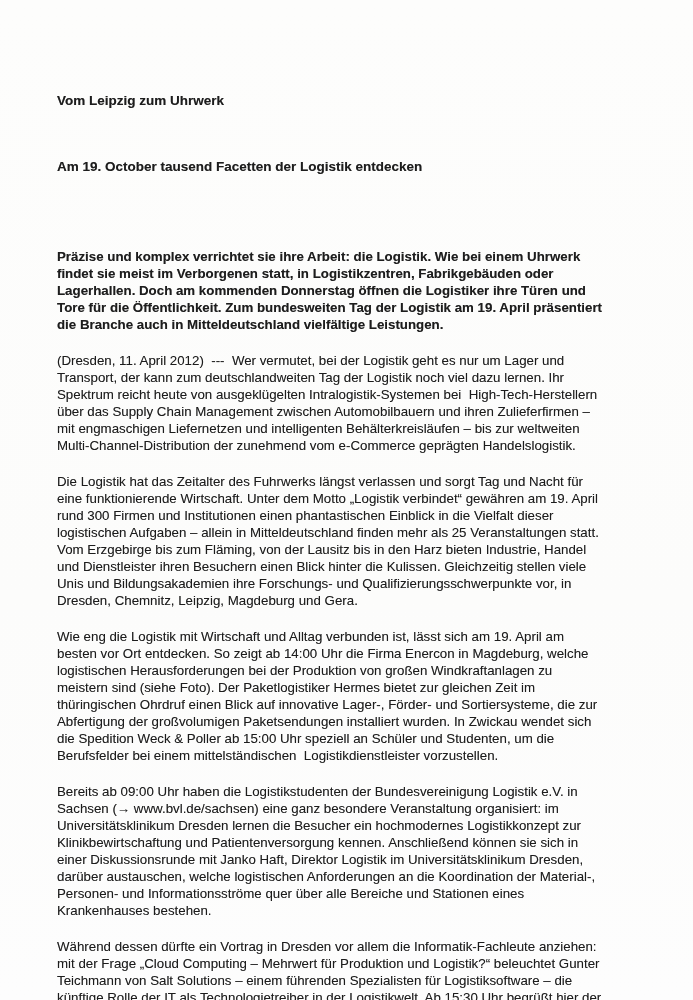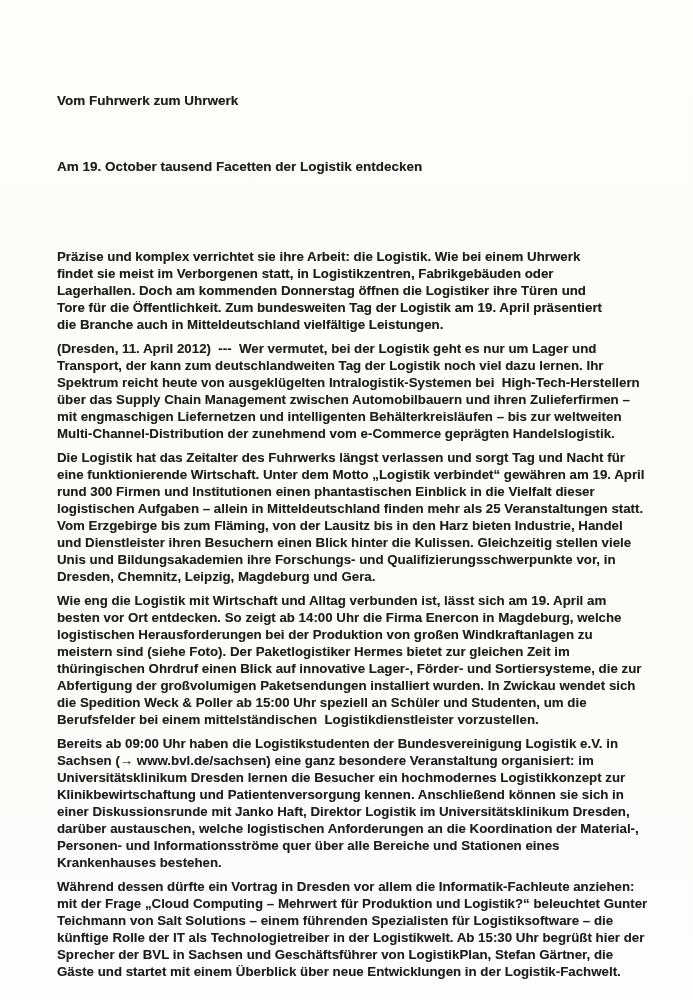--- a/index.html
+++ b/index.html
@@ -37,35 +37,35 @@
   .title-line { display: block; }
   .lead {
     margin: 26px 0 0 0;
     font-size: 13.3px;
     font-weight: 700;
     line-height: 17px;
     white-space: pre;
     text-shadow: 0 0 0.4px rgba(20,20,20,0.45);
   }
   .para {
-    margin: 7px 0 0 0;
+    margin: 19px 0 0 0;
     font-size: 13.3px;
-    font-weight: 700;
+    font-weight: 400;
     line-height: 17px;
     white-space: pre;
     text-shadow: 0 0 0.35px rgba(40,40,40,0.4);
   }
 </style>
 </head>
 <body>
 
 <div class="page">
 
   <h1 class="doc-title">
-    <span class="title-line">Vom Fuhrwerk zum Uhrwerk</span>
+    <span class="title-line">Vom Leipzig zum Uhrwerk</span>
     <span class="title-line">Am 19. October tausend Facetten der Logistik entdecken</span>
   </h1>
 
   <p class="lead">Präzise und komplex verrichtet sie ihre Arbeit: die Logistik. Wie bei einem Uhrwerk
 findet sie meist im Verborgenen statt, in Logistikzentren, Fabrikgebäuden oder
 Lagerhallen. Doch am kommenden Donnerstag öffnen die Logistiker ihre Türen und
 Tore für die Öffentlichkeit. Zum bundesweiten Tag der Logistik am 19. April präsentiert
 die Branche auch in Mitteldeutschland vielfältige Leistungen.</p>
 
   <p class="para">(Dresden, 11. April 2012)  ---  Wer vermutet, bei der Logistik geht es nur um Lager und

